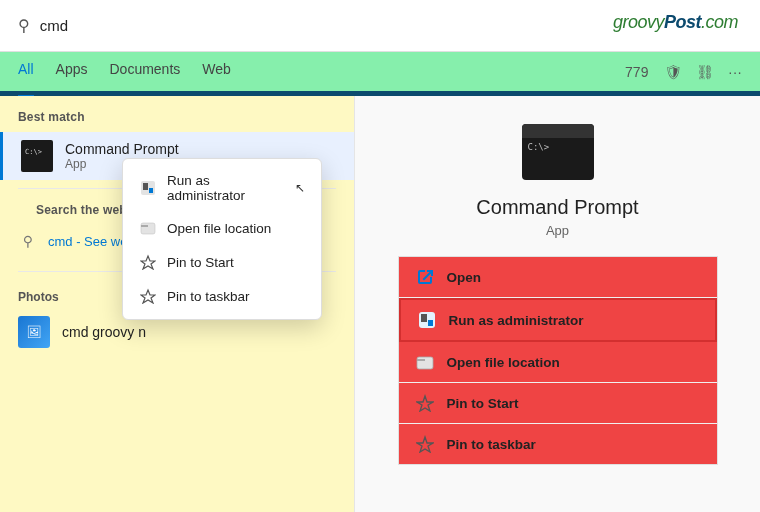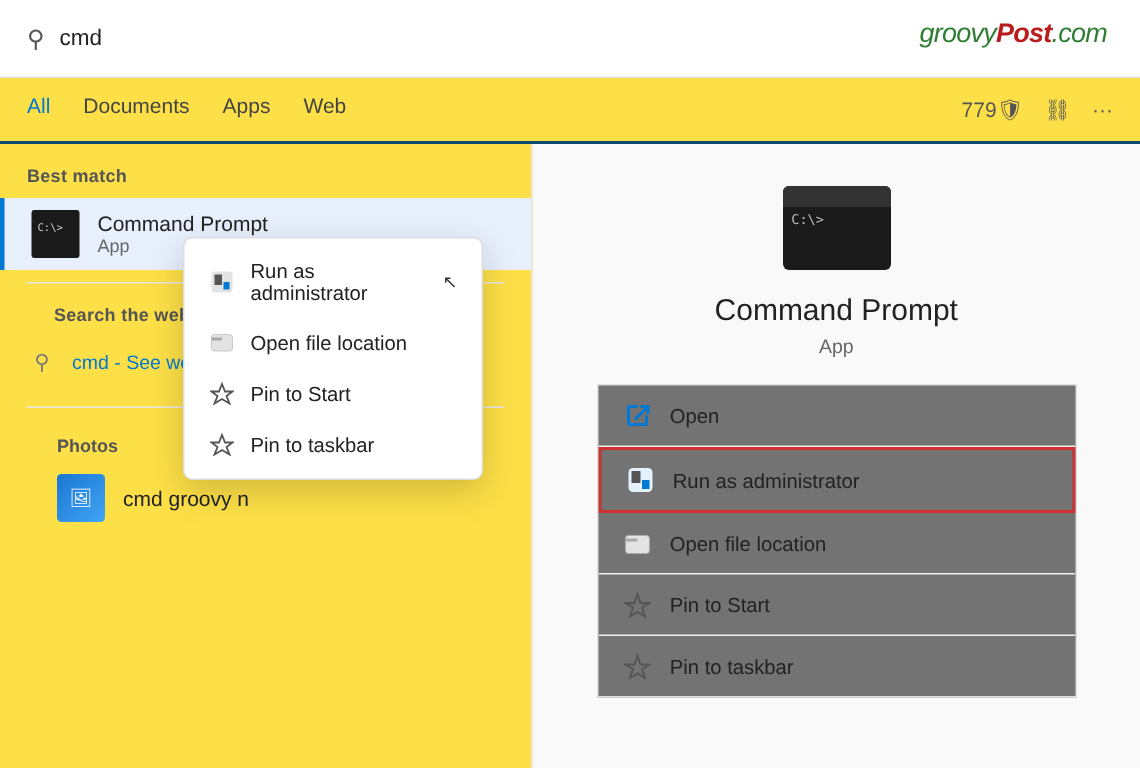--- a/index.html
+++ b/index.html
@@ -42,22 +42,22 @@
       border: none;
       outline: none;
       font-size: 15px;
       color: #222;
       background: transparent;
     }
 
     .filter-bar {
       display: flex;
       align-items: center;
-      background: #fde047;
-      border-bottom: 2px solid #0c4a6e;
+      background: #86efac;
+      border-bottom: 5px solid #0c4a6e;
       padding: 0 18px;
       height: 44px;
       gap: 22px;
     }
     .filter-item {
       font-size: 14px;
       color: #444;
       cursor: pointer;
       padding-bottom: 4px;
       border-bottom: 2px solid transparent;
@@ -82,21 +82,21 @@
     }
 
     .content {
       display: flex;
       height: calc(512px - 52px - 44px);
     }
 
     .left-panel {
       width: 355px;
       min-width: 355px;
-      background: #fde047;
+      background: #fef9c3;
       border-right: 1px solid #e5e5e5;
       padding: 14px 0 0 0;
       position: relative;
     }
 
     .section-title {
       font-size: 12px;
       font-weight: 600;
       color: #555;
       padding: 0 18px 8px 18px;
@@ -161,21 +161,21 @@
       height: 20px;
       display: flex;
       align-items: center;
       justify-content: center;
       color: #777;
       font-size: 14px;
     }
     .web-text { font-size: 13px; color: #333; }
     .web-text span { color: #0078d4; font-weight: 500; }
 
-    .photos-section { padding: 6px 0; margin-left: 20px; }
+    .photos-section { padding: 6px 0; }
     .photos-title { font-size: 12px; font-weight: 600; color: #555; padding: 4px 18px 6px 18px; }
     .photo-item {
       display: flex;
       align-items: center;
       gap: 12px;
       padding: 6px 18px;
       cursor: pointer;
     }
     .photo-icon {
       width: 32px;
@@ -264,24 +264,25 @@
     }
     .preview-type {
       font-size: 13px;
       color: #666;
       margin-bottom: 18px;
     }
 
     .action-list {
       width: 100%;
       max-width: 320px;
-      background: #737373;
+      background: #ef4444;
       border: 1px solid #e0e0e0;
       border-radius: 0;
       overflow: hidden;
+      font-weight: bold;
     }
     .action-item {
       display: flex;
       align-items: center;
       gap: 12px;
       padding: 10px 16px;
       font-size: 13.5px;
       color: #222;
       cursor: pointer;
       border-bottom: 1px solid #f0f0f0;
@@ -297,35 +298,35 @@
       display: flex;
       align-items: center;
       justify-content: center;
       flex-shrink: 0;
     }
   </style>
 </head>
 <body>
 
 <div class="watermark">
-  <span>groovy</span><span style="color:#b91c1c;font-weight:600">Post</span><span>.com</span>
+  <span>groovy</span><span style="color:#0c4a6e;font-weight:600">Post</span><span>.com</span>
 </div>
 
 <div class="search-bar">
   <span class="search-icon-wrap">⚲</span>
   <input class="search-input" type="text" value="cmd" style="">
 </div>
 
 <div class="filter-bar">
   <span class="filter-item active">All</span>
+  <span class="filter-item">Apps</span>
   <span class="filter-item">Documents</span>
-  <span class="filter-item">Apps</span>
   <span class="filter-item">Web</span>
   <div class="filter-right">
-    <span style="display:flex;align-items:center;gap:0;">
+    <span style="display:flex;align-items:center;gap:16px;">
       <span>779</span>
       <span>🛡</span>
     </span>
     <span>⛓</span>
     <span>···</span>
   </div>
 </div>
 
 <div class="content">
 

